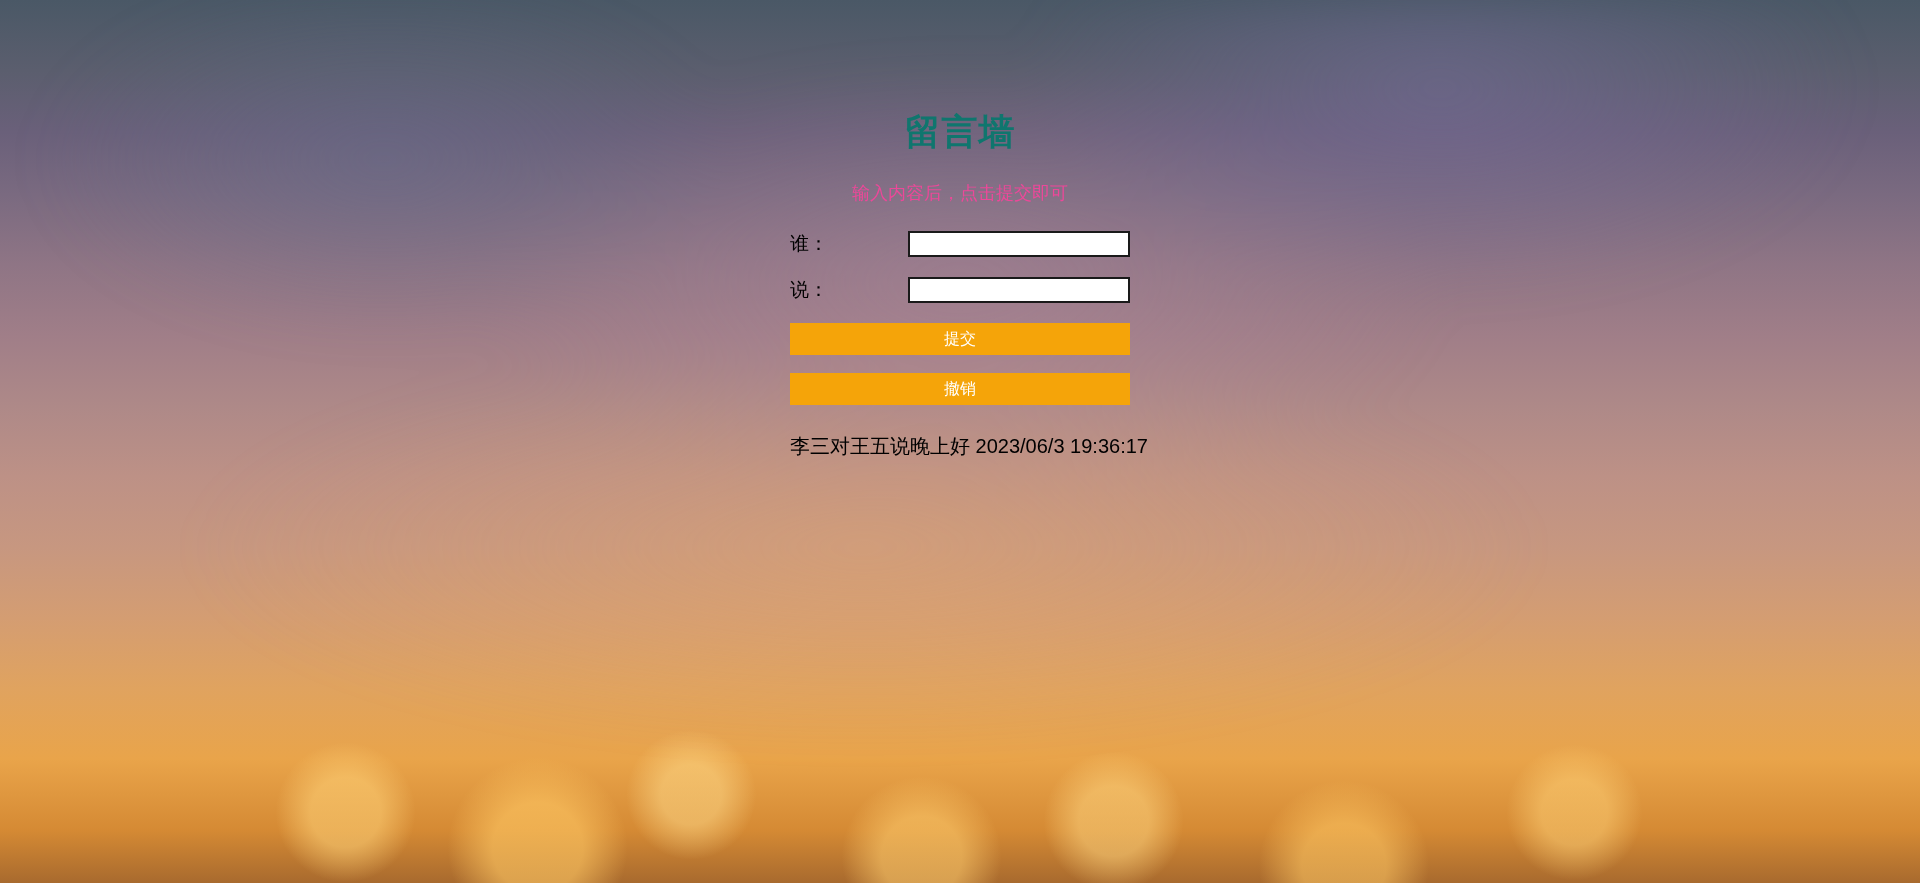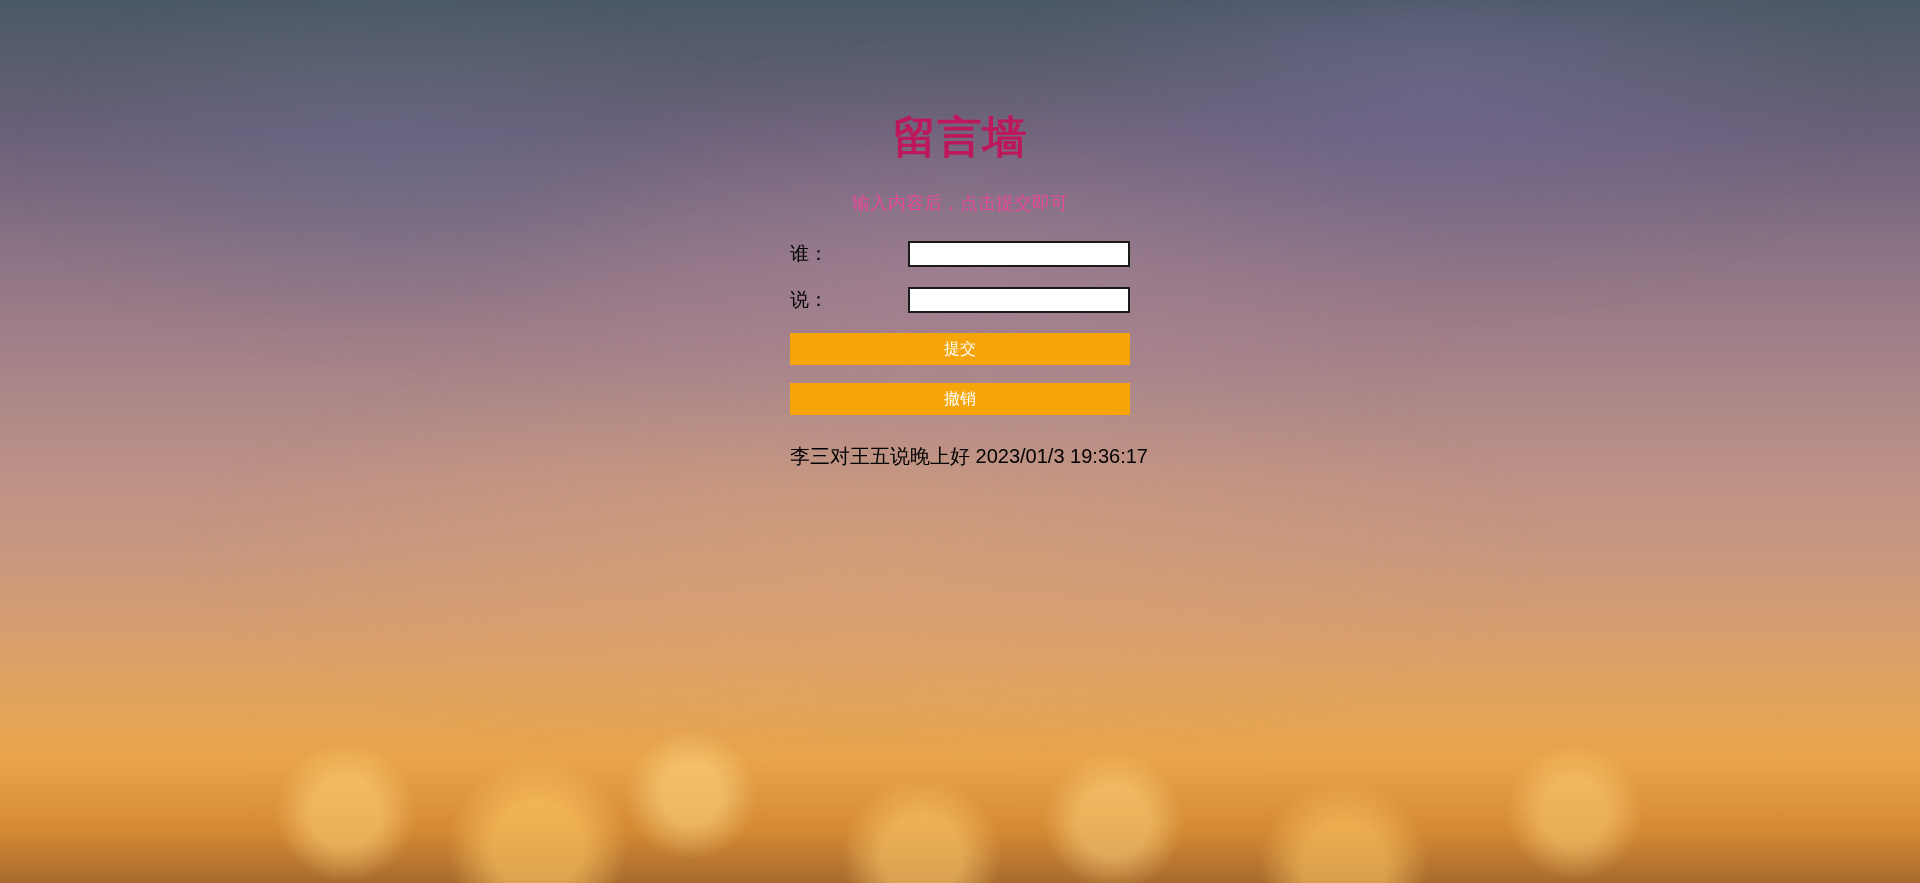--- a/index.html
+++ b/index.html
@@ -48,23 +48,23 @@
   }
 
   .panel {
     position: relative;
     width: 340px;
     margin: 0 auto;
     padding-top: 108px;
     text-align: center;
   }
   .title {
-    font-size: 44px;
+    font-size: 36px;
     font-weight: 700;
-    color: #be185d;
+    color: #0f766e;
     margin: 0 0 24px;
     letter-spacing: 1px;
   }
   .subtitle {
     font-size: 18px;
     color: #ec4899;
     margin: 0 0 26px;
   }
   .form-row {
     display: flex;
@@ -122,14 +122,14 @@
 
 
   <div class="form-row">
     <span class="form-label">说：</span>
     <input class="form-input" type="text" value="" style="">
   </div>
 
   <button class="btn">提交</button>
   <button class="btn">撤销</button>
 
-  <div class="message">李三对王五说晚上好 2023/01/3 19:36:17</div>
+  <div class="message">李三对王五说晚上好 2023/06/3 19:36:17</div>
 </div>
 
 </body></html>

